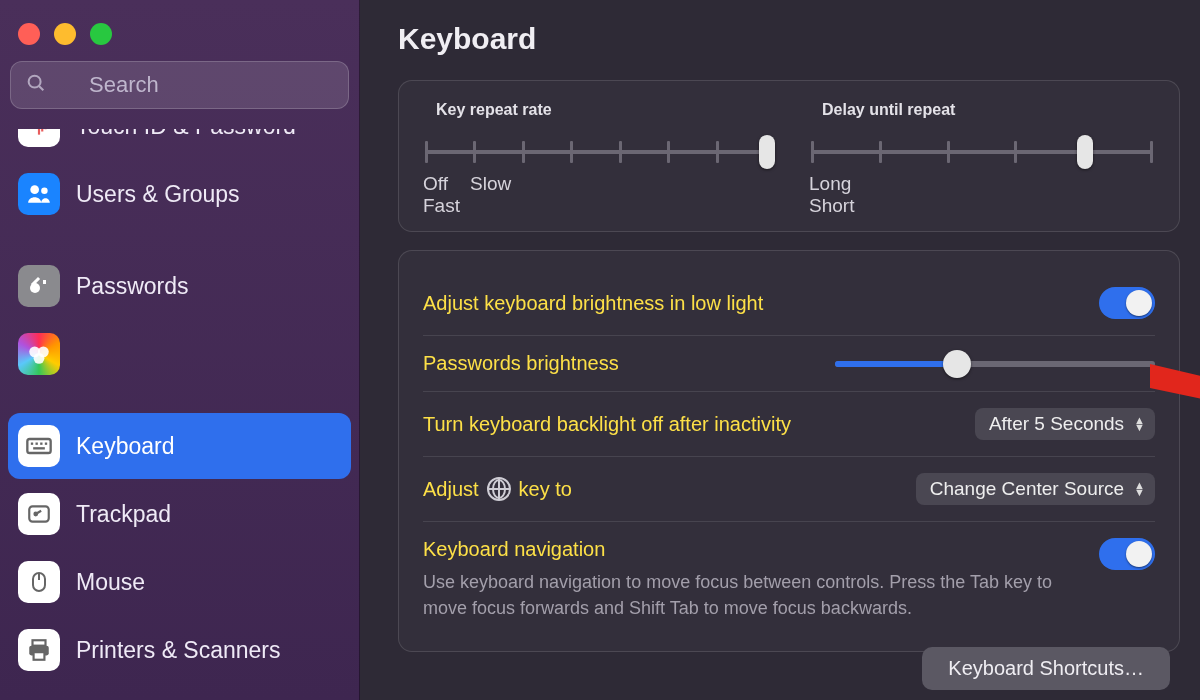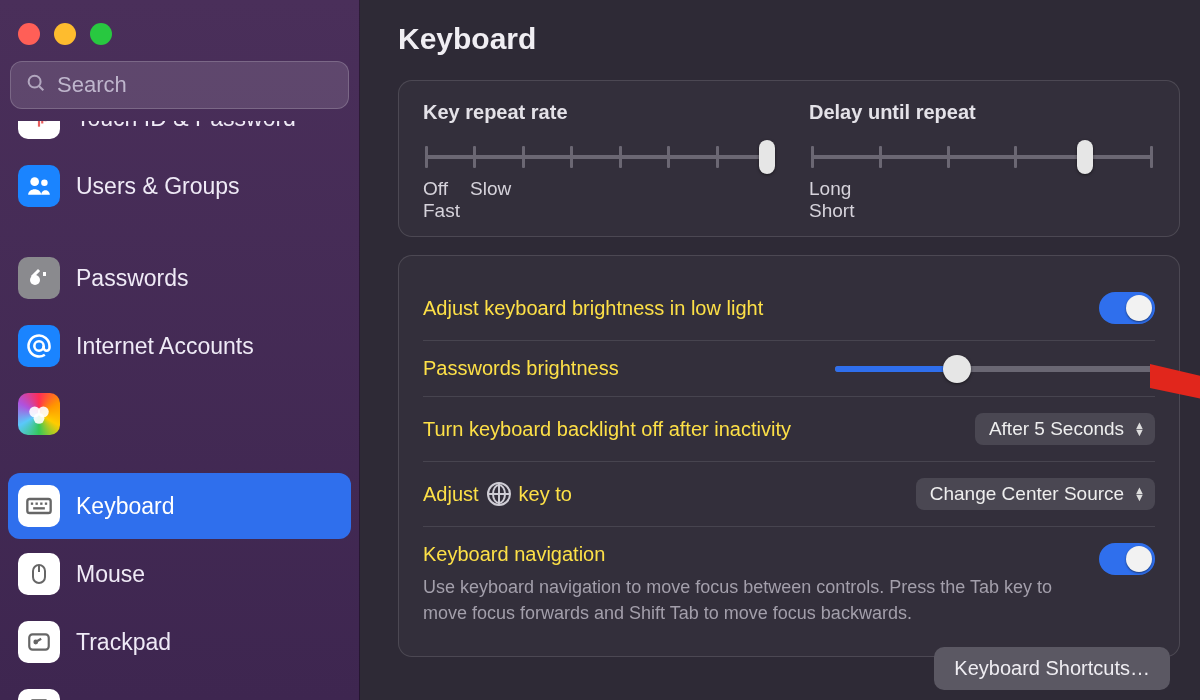--- a/index.html
+++ b/index.html
@@ -20,27 +20,28 @@
       padding-top: 4px;
       border-right: 1px solid rgba(0,0,0,.4);
     }
     .traffic-lights { display:flex; gap:14px; padding:19px 8px 16px 18px; }
     .tl { width:22px; height:22px; border-radius:50%; }
     .tl.red    { background:#ff5f57; }
     .tl.yellow { background:#febc2e; }
     .tl.green  { background:#28c840; }
 
     .searchbox {
-      margin: 0 10px 12px 10px;
+      margin: 0 10px 20px 10px;
       background: rgba(255,255,255,.12);
       border: 1px solid rgba(255,255,255,.18);
       border-radius: 12px;
       display:flex; align-items:center;
       padding: 10px 14px;
       color: #c7bfd4;
+      gap: 32px;
     }
     .searchbox svg { width:22px; height:22px; opacity:.8; margin-right:10px; }
     .searchbox input {
       background:transparent; border:none; outline:none;
       font-size: 22px; color:#e8e8ea; width:100%;
     }
     .searchbox input::placeholder { color:#bfb6cd; }
 
     .nav { flex:1; overflow:hidden; padding-top:2px; }
     .nav-item {
@@ -86,21 +87,21 @@
 
     .panel {
       background: rgba(255,255,255,.028);
       border: 1px solid rgba(255,255,255,.12);
       border-radius: 14px;
       padding: 20px 24px 14px 24px;
       margin-bottom: 18px;
     }
     .cols { display:flex; gap:40px; }
     .col { flex:1; }
-    .col h3 { font-size:20px; font-weight:600; color:#e4e2e8; margin-bottom:18px; }
+    .col h3 { font-size:16px; font-weight:600; color:#e4e2e8; margin-bottom:18px;margin-left:13px; }
 
     .tick-slider { position:relative; height:30px; margin: 0 2px 6px 2px; }
     .tick-slider .bar {
       position:absolute; top:50%; left:0; right:0; height:4px;
       background:#6b6773; border-radius:2px; transform:translateY(-50%);
     }
     .tick-slider .ticks {
       position:absolute; top:0; left:0; right:0; bottom:0;
       display:flex; justify-content:space-between;
     }
@@ -143,21 +144,21 @@
       padding:5px 10px 5px 14px;
       display:flex; align-items:center; gap:10px;
       font-size:19px; color:#eee;
       cursor:pointer;
     }
     .stepper-caret { display:flex; flex-direction:column; line-height:7px; font-size:11px; color:#ddd; }
 
     .button {
       background:#5b5863;
       border-radius:10px;
-      padding:10px 20px;
+      padding:10px 26px;
       font-size:20px; color:#efedf2;
       cursor:pointer;
       display:inline-block;
     }
     .footer-btn { position:absolute; right:30px; bottom:10px; }
 
     .globe-icon {
       display:inline-flex; width:24px; height:24px; border:2px solid #cfcdd5; border-radius:50%;
       align-items:center; justify-content:center; font-size:14px; color:#cfcdd5;
       position:relative;
@@ -220,29 +221,20 @@
       <div class="nav-gap"></div>
       <div class="nav-item">
         <span class="icon ic-grey">
           <svg viewBox="0 0 24 24" width="24" height="24" fill="#fff">
             <circle cx="8" cy="14" r="5"></circle>
             <rect x="11" y="3" width="3" height="10" transform="rotate(45 11 3)"></rect>
             <rect x="16" y="6" width="3" height="4"></rect>
           </svg>
         </span>
         <span>Passwords</span>
-      </div>
-      <div class="nav-item">
-        <span class="icon ic-blue">
-          <svg viewBox="0 0 24 24" width="28" height="28" fill="none" stroke="#fff" stroke-width="2.2">
-            <circle cx="12" cy="12" r="4"></circle>
-            <path d="M16 12v1.5a2.5 2.5 0 005 0V12a9 9 0 10-4 7.5"></path>
-          </svg>
-        </span>
-        <span>Internet Accounts</span>
       </div>
       <div class="nav-item">
         <span class="icon ic-rainbow">
           <svg viewBox="0 0 24 24" width="26" height="26">
             <circle cx="8" cy="10" r="5" fill="#fff" opacity=".9"></circle>
             <circle cx="16" cy="10" r="5" fill="#fff" opacity=".9"></circle>
             <circle cx="12" cy="16" r="5" fill="#fff" opacity=".9"></circle>
           </svg>
         </span>
       </div>
@@ -255,36 +247,36 @@
             <rect x="9" y="9" width="2" height="2"></rect>
             <rect x="13" y="9" width="2" height="2"></rect>
             <rect x="17" y="9" width="2" height="2"></rect>
             <rect x="7" y="13" width="10" height="2"></rect>
           </svg>
         </span>
         <span>Keyboard</span>
       </div>
       <div class="nav-item">
         <span class="icon ic-white">
-          <svg viewBox="0 0 24 24" width="24" height="28" fill="none" stroke="#666" stroke-width="2">
-            <rect x="6" y="3" width="12" height="18" rx="6"></rect>
-            <line x1="12" y1="3" x2="12" y2="10"></line>
-          </svg>
-        </span>
-        <span>Mouse</span>
-      </div>
-      <div class="nav-item">
-        <span class="icon ic-white">
           <svg viewBox="0 0 24 24" width="26" height="26" fill="none" stroke="#666" stroke-width="2">
             <rect x="3" y="5" width="18" height="14" rx="3"></rect>
             <circle cx="9" cy="12" r="1.2" fill="#666"></circle>
             <path d="M9 12l5-3" stroke="#666"></path>
           </svg>
         </span>
         <span>Trackpad</span>
+      </div>
+      <div class="nav-item">
+        <span class="icon ic-white">
+          <svg viewBox="0 0 24 24" width="24" height="28" fill="none" stroke="#666" stroke-width="2">
+            <rect x="6" y="3" width="12" height="18" rx="6"></rect>
+            <line x1="12" y1="3" x2="12" y2="10"></line>
+          </svg>
+        </span>
+        <span>Mouse</span>
       </div>
       <div class="nav-item">
         <span class="icon ic-white">
           <svg viewBox="0 0 24 24" width="26" height="26" fill="#666">
             <rect x="6" y="3" width="12" height="5" fill="none" stroke="#666" stroke-width="2"></rect>
             <rect x="3" y="8" width="18" height="9" rx="2"></rect>
             <rect x="7" y="14" width="10" height="7" fill="#fff" stroke="#666" stroke-width="2"></rect>
           </svg>
         </span>
         <span>Printers &amp; Scanners</span>

